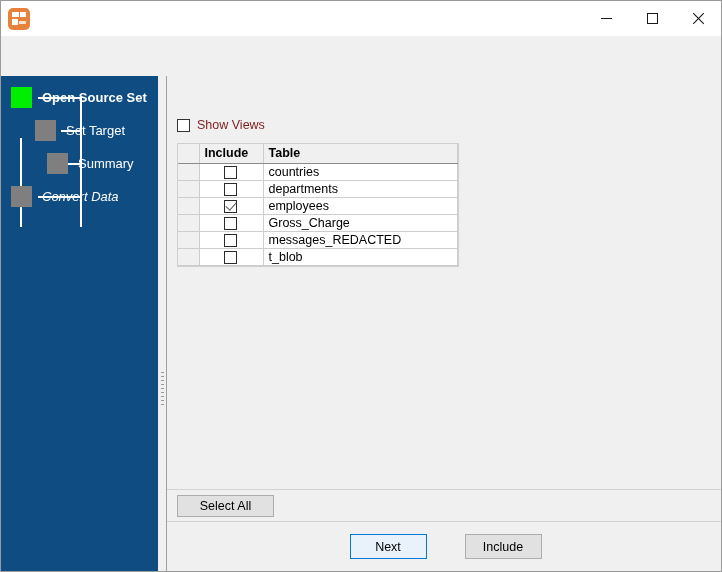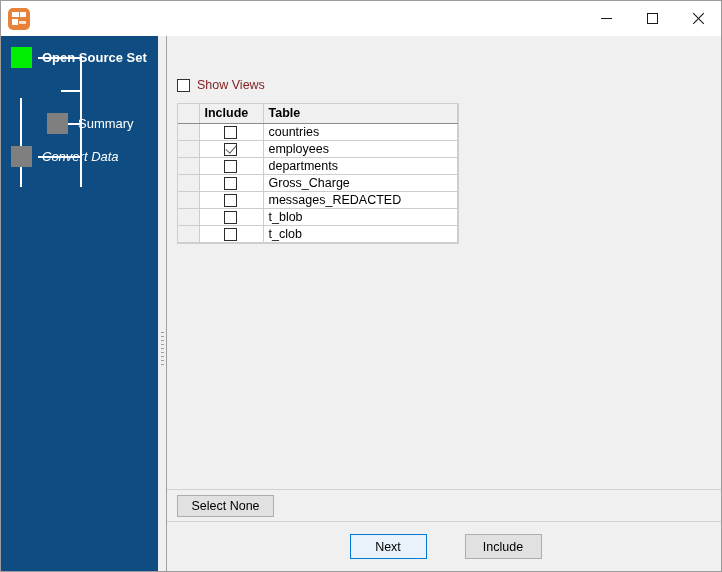--- a/index.html
+++ b/index.html
@@ -12,20 +12,21 @@
   }
 
   
   #window {
     position: relative;
     width: 722px; height: 572px;
     background: #f0f0f0;
     border: 1px solid #9b9b9b;
     display: flex;
     flex-direction: column;
+    gap: 40px;
   }
 
   
   #titlebar {
     height: 35px;
     flex: 0 0 35px;
     background: #ffffff;
     display: flex;
     align-items: center;
     position: relative;
@@ -338,20 +339,24 @@
       <div class="tree-line" style="left:37px; top:21px; width:44px; height:2px;"></div>
       <div class="tree-line" style="left:60px; top:54px; width:21px; height:2px;"></div>
       <div class="tree-line" style="left:60px; top:87px; width:21px; height:2px;"></div>
       <div class="tree-line" style="left:37px; top:120px; width:44px; height:2px;"></div>
 
       <div class="step-node" style="left:10px; top:11px;">
         <div class="step-box active"></div>
         <div class="step-label bold">Open Source Set</div>
       </div>
 
+      <div class="step-node" style="left:34px; top:44px;">
+        <div class="step-box idle"></div>
+        <div class="step-label">Set Target</div>
+      </div>
 
       <div class="step-node" style="left:46px; top:77px;">
         <div class="step-box idle"></div>
         <div class="step-label">Summary</div>
       </div>
 
       <div class="step-node" style="left:10px; top:110px;font-style:italic;">
         <div class="step-box idle"></div>
         <div class="step-label">Convert Data</div>
       </div>
@@ -388,66 +393,59 @@
               <tr>
                 <td class="rowhdr"></td>
                 <td class="inc">
                   <span class="cell-cbx"></span>
                 </td>
                 <td>countries</td>
               </tr>
               <tr>
                 <td class="rowhdr"></td>
                 <td class="inc">
+                  <span class="cell-cbx"></span>
+                </td>
+                <td>departments</td>
+              </tr>
+              <tr>
+                <td class="rowhdr"></td>
+                <td class="inc">
                   <span class="cell-cbx checked"></span>
                 </td>
                 <td>employees</td>
               </tr>
               <tr>
                 <td class="rowhdr"></td>
                 <td class="inc">
                   <span class="cell-cbx"></span>
                 </td>
-                <td>departments</td>
+                <td>Gross_Charge</td>
               </tr>
               <tr>
                 <td class="rowhdr"></td>
                 <td class="inc">
                   <span class="cell-cbx"></span>
                 </td>
-                <td>Gross_Charge</td>
+                <td>messages_REDACTED</td>
               </tr>
               <tr>
                 <td class="rowhdr"></td>
                 <td class="inc">
                   <span class="cell-cbx"></span>
                 </td>
-                <td>messages_REDACTED</td>
-              </tr>
-              <tr>
-                <td class="rowhdr"></td>
-                <td class="inc">
-                  <span class="cell-cbx"></span>
-                </td>
                 <td>t_blob</td>
-              </tr>
-              <tr>
-                <td class="rowhdr"></td>
-                <td class="inc">
-                  <span class="cell-cbx"></span>
-                </td>
-                <td>t_clob</td>
               </tr>
             </tbody>
           </table>
         </div>
       </div>
 
       <div id="select-bar">
-        <button class="btn">Select None</button>
+        <button class="btn">Select All</button>
       </div>
 
       <div id="footer">
         <div id="footer-inner">
           <button class="btn-footer primary">Next</button>
           <button class="btn-footer">Include</button>
         </div>
       </div>
 
     </div>

